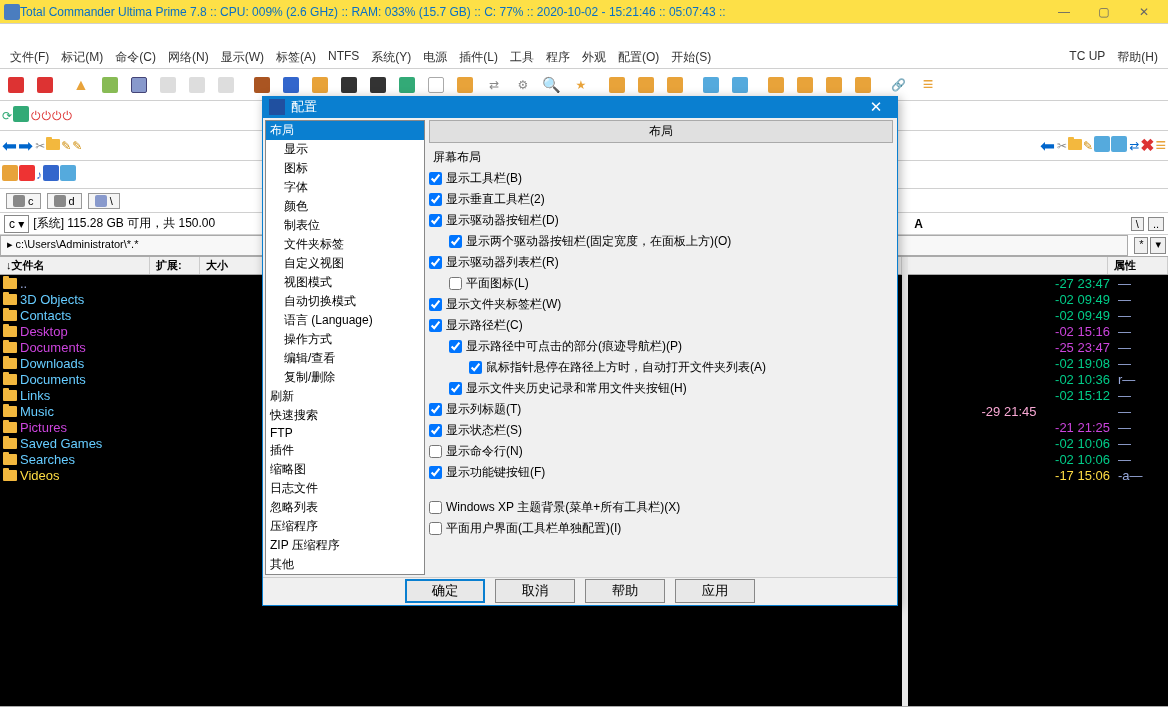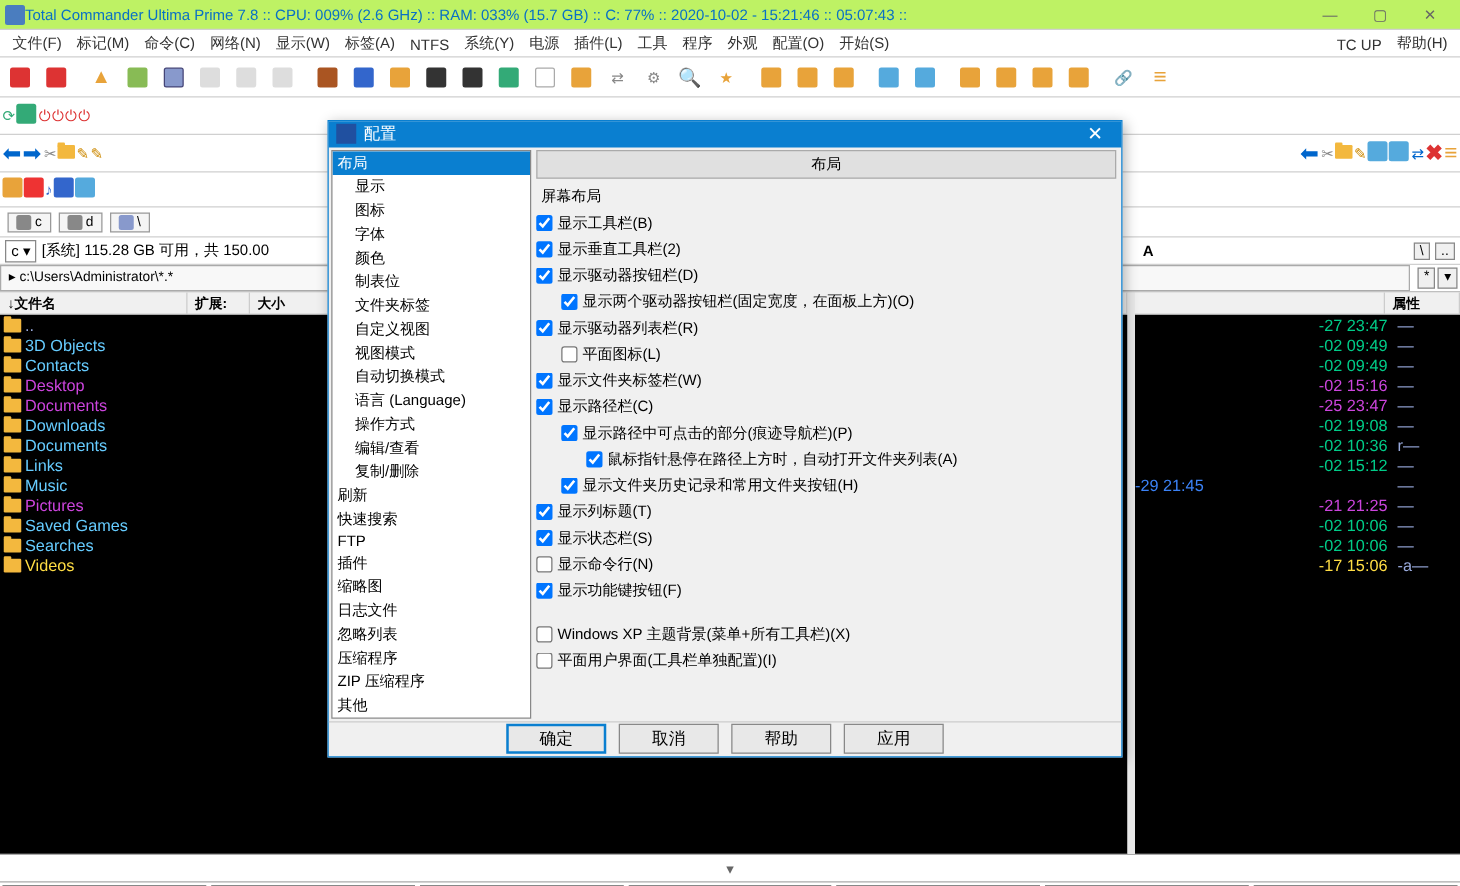--- a/index.html
+++ b/index.html
@@ -1,20 +1,20 @@
 <!DOCTYPE html>
 <html><head>
 <meta charset="utf-8">
 <style>
 * { box-sizing: border-box; margin: 0; padding: 0; font-family: "Microsoft YaHei", "SimSun", sans-serif; }
 body { width: 1168px; height: 709px; overflow: hidden; background: #fff; font-size: 12px; position: relative; }
-.titlebar { height: 24px; background: #bef264; border-bottom: 1px solid #d0d0d0; display: flex; align-items: center; padding: 0 4px; color: #0970c5; }
+.titlebar { height: 24px; background: #fde047; border-bottom: 1px solid #d0d0d0; display: flex; align-items: center; padding: 0 4px; color: #0970c5; }
 .titlebar .title { flex: 1; font-size: 12px; }
 .titlebar .winbtn { width: 40px; height: 22px; display: flex; align-items: center; justify-content: center; color: #666; }
-.menubar { height: 22px; display: flex; align-items: flex-end; border-bottom: 1px solid #d0d0d0; background: #fff; padding: 0 4px; }
+.menubar { height: 22px; display: flex; align-items: flex-start; border-bottom: 1px solid #d0d0d0; background: #fff; padding: 0 4px; margin-top: 23px; }
 .menubar .item { padding: 2px 6px; color: #333; }
 .menubar .spacer { flex: 1; }
 .toolbar { height: 32px; display: flex; align-items: center; border-bottom: 1px solid #d0d0d0; padding: 2px; gap: 1px; }
 .toolbar .btn { width: 28px; height: 26px; display: flex; align-items: center; justify-content: center; border: 1px solid transparent; }
 .toolbar .sep { width: 6px; }
 .toolbar2 { height: 30px; display: flex; align-items: center; border-bottom: 1px solid #d0d0d0; padding: 2px; gap: 1px; }
 .drivebar { height: 24px; display: flex; align-items: center; border-bottom: 1px solid #d0d0d0; padding: 2px 6px; gap: 4px; }
 .infobar { height: 22px; display: flex; align-items: center; padding: 2px 4px; border-bottom: 1px solid #d0d0d0; gap: 4px; }
 .combo { border: 1px solid #888; padding: 1px 4px; background: #fff; }
 .splitmain { display: flex; height: calc(100% - 24px - 22px - 32px - 30px - 30px - 24px - 22px - 24px - 22px - 30px); }
@@ -393,21 +393,21 @@
         </div>
         <div class="row">
           <span style="flex:1;text-align:right;padding-right:8px;color:#0c8">-02 10:36</span>
           <span style="width:50px;color:#9ad">r—</span>
         </div>
         <div class="row">
           <span style="flex:1;text-align:right;padding-right:8px;color:#0c8">-02 15:12</span>
           <span style="width:50px;color:#9ad">—</span>
         </div>
         <div class="row">
-          <span style="flex:1;text-align:left;padding-right:8px;color:#3b82f6">-29 21:45</span>
+          <span style="flex:1;text-align:center;padding-right:8px;color:#f9a8d4">-29 21:45</span>
           <span style="width:50px;color:#9ad">—</span>
         </div>
         <div class="row">
           <span style="flex:1;text-align:right;padding-right:8px;color:#c4d">-21 21:25</span>
           <span style="width:50px;color:#9ad">—</span>
         </div>
         <div class="row">
           <span style="flex:1;text-align:right;padding-right:8px;color:#0c8">-02 10:06</span>
           <span style="width:50px;color:#9ad">—</span>
         </div>

